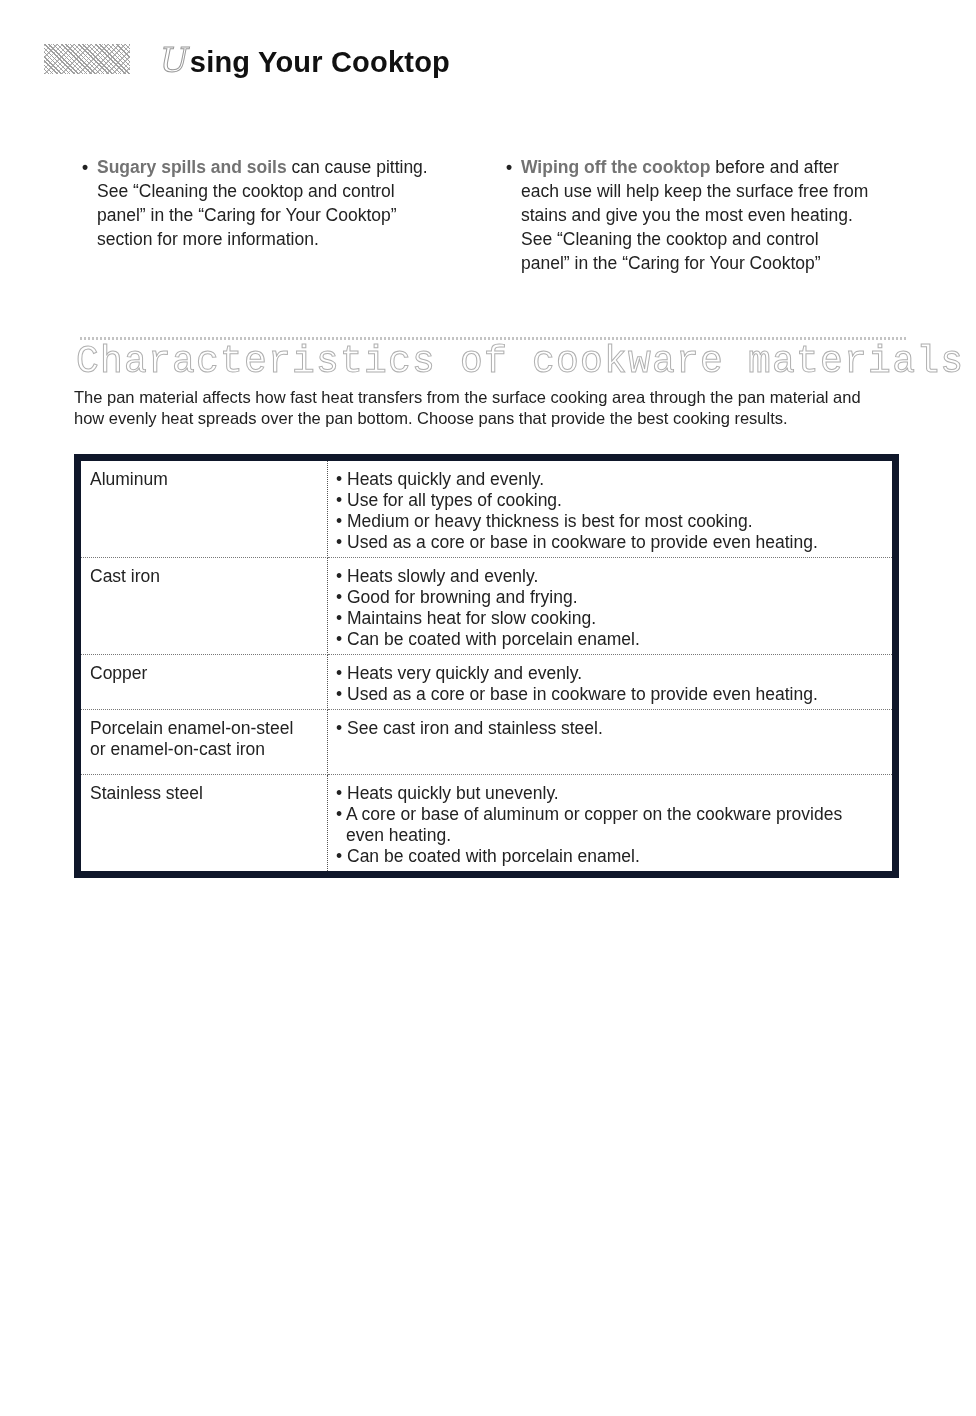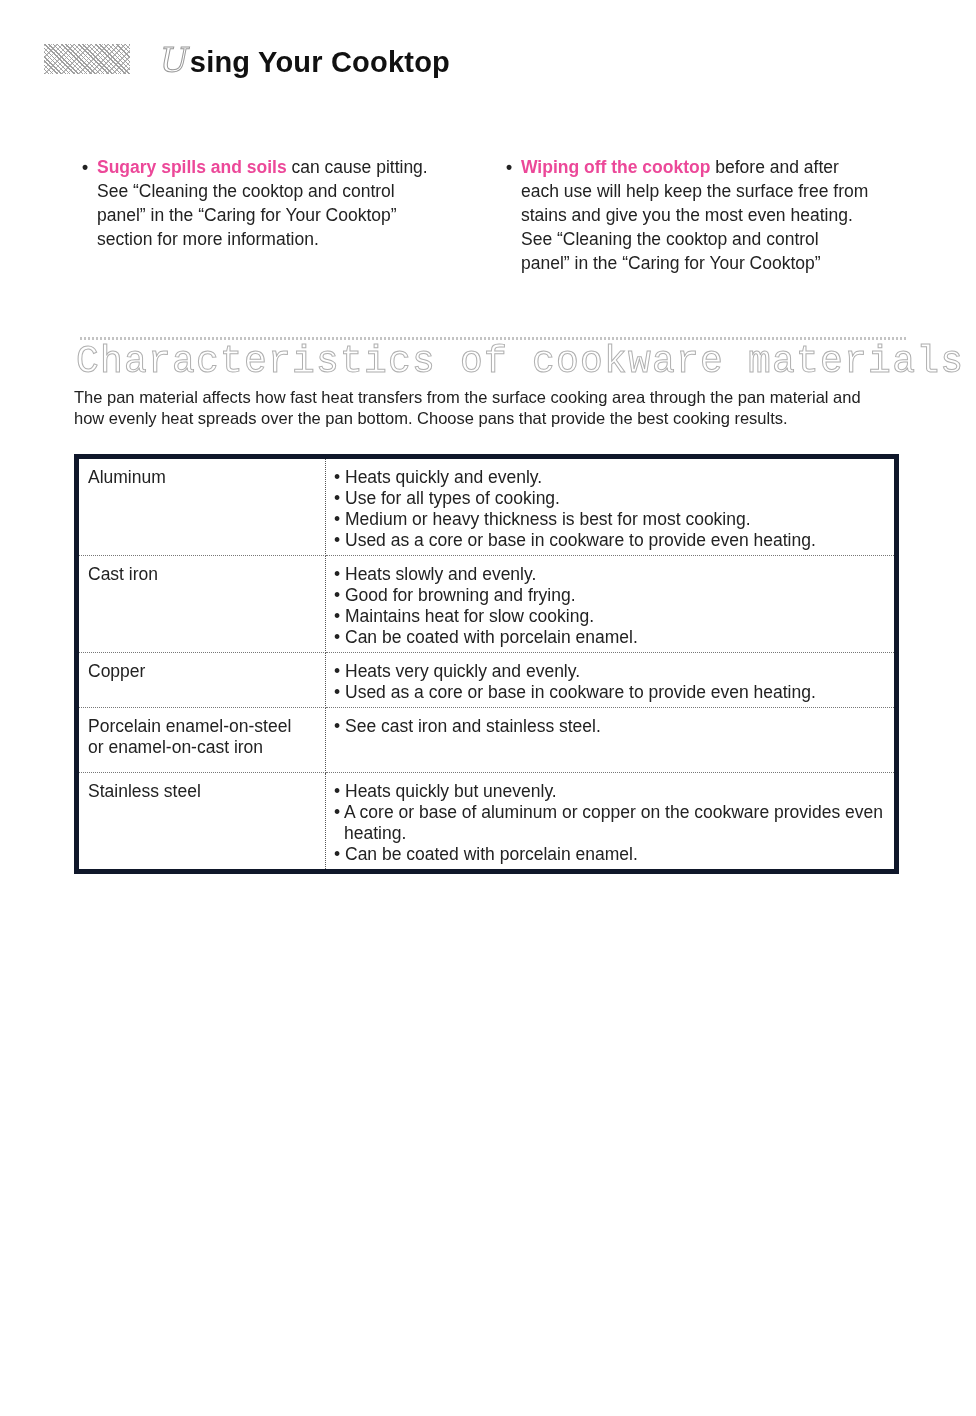--- a/index.html
+++ b/index.html
@@ -24,39 +24,39 @@
     color: transparent; -webkit-text-stroke: 1px #999; font-size: 34px;
     margin-right: 1px;
   }
   .bullet-col {
     position: absolute; top: 155px; font-size: 17.5px; line-height: 24px; color: #222;
   }
   .bullet-col.left { left: 82px; width: 400px; }
   .bullet-col.right { left: 506px; width: 410px; }
   .bullet-col .dot { display: inline-block; width: 15px; font-weight: bold; }
   .bullet-col .indent { padding-left: 15px; }
-  .bullet-col b { color: #ec4899; margin-top: 24px; }
+  .bullet-col b { color: #737373; margin-top: 24px; }
 
   .dotted-rule {
     position: absolute; left: 80px; top: 337px; width: 826px; height: 3px;
     background-image: repeating-linear-gradient(90deg, #aaa 0 2px, transparent 2px 4px);
     opacity: 0.7;
   }
   .section-title {
     position: absolute; left: 76px; top: 340px; font-size: 38px; white-space: nowrap;
     color: transparent; -webkit-text-stroke: 1px #b0b0b0; letter-spacing: 1.2px;
     font-family: Liberation Mono, monospace;
   }
   .intro {
     position: absolute; left: 74px; top: 387px; width: 820px;
     font-size: 16.5px; line-height: 20.5px; color: #222;
   }
   table.materials {
     position: absolute; left: 74px; top: 454px; width: 825px;
-    border-collapse: collapse; border: 5px solid #0f172a;
+    border-collapse: collapse; border: 7px solid #0f172a;
     font-size: 17.5px; color: #222;
   }
   table.materials td {
     vertical-align: top; padding: 8px 8px 4px 9px; line-height: 21px;
     border-bottom: 1px dotted #777;
   }
   table.materials td.mat { width: 229px; border-right: 1px dotted #555; }
   table.materials td.props { padding-left: 8px; }
   table.materials tr:last-child td { border-bottom: none; }
   .prop { padding-left: 10px; text-indent: -10px; }

